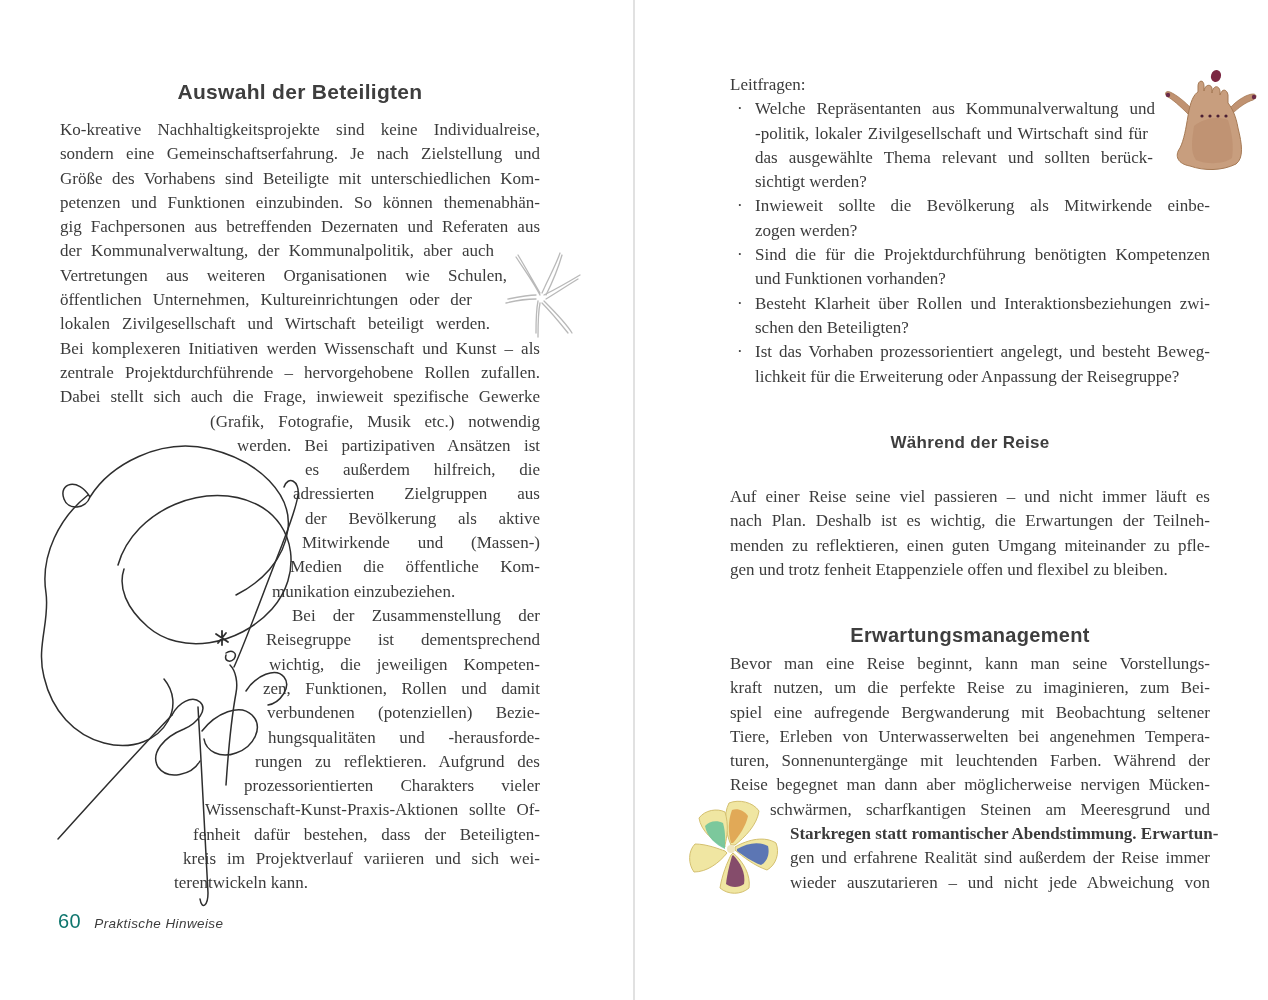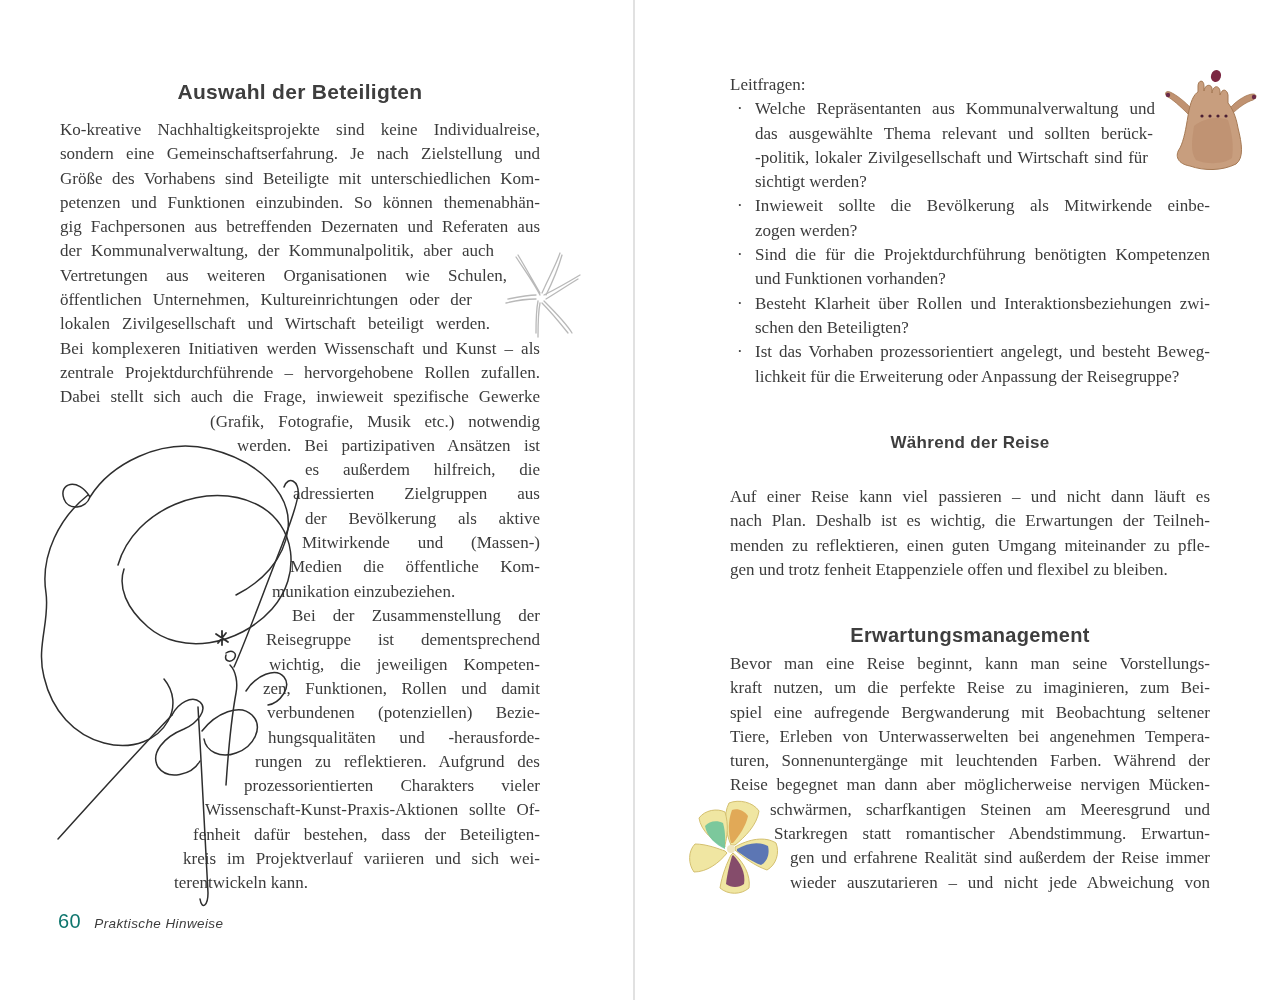--- a/index.html
+++ b/index.html
@@ -118,22 +118,22 @@
 </div>
 
 <div class="page right">
 
   <div class="serifblock" style="left:95px;top:73px;width:480px;">
     <div class="tl last">Leitfragen:</div>
     <div>
         <div class="bullet">
           <span class="dot">·</span>
           <div class="tl" style="margin-right: 55px;">Welche Repräsentanten aus Kommunalverwaltung und</div>
+          <div class="tl" style="margin-right: 62px;">-politik, lokaler Zivilgesellschaft und Wirtschaft sind für</div>
           <div class="tl" style="margin-right: 57px;">das ausgewählte Thema relevant und sollten berück-</div>
-          <div class="tl" style="margin-right: 62px;">-politik, lokaler Zivilgesellschaft und Wirtschaft sind für</div>
           <div class="tl last">sichtigt werden?</div>
         </div>
         <div class="bullet">
           <span class="dot">·</span>
           <div class="tl">Inwieweit sollte die Bevölkerung als Mitwirkende einbe-</div>
           <div class="tl last">zogen werden?</div>
         </div>
         <div class="bullet">
           <span class="dot">·</span>
           <div class="tl">Sind die für die Projektdurchführung benötigten Kompetenzen</div>
@@ -148,37 +148,37 @@
           <span class="dot">·</span>
           <div class="tl">Ist das Vorhaben prozessorientiert angelegt, und besteht Beweg-</div>
           <div class="tl last">lichkeit für die Erweiterung oder Anpassung der Reisegruppe?</div>
         </div>
       </div>
   </div>
 
   <div class="heading" style="left:95px;top:433px;width:480px;font-size:17px;">Während der Reise</div>
 
   <div class="serifblock" style="left:95px;top:485px;width:480px;">
-      <div class="tl">Auf einer Reise kann viel passieren – und nicht dann läuft es</div>
+      <div class="tl">Auf einer Reise seine viel passieren – und nicht immer läuft es</div>
       <div class="tl">nach Plan. Deshalb ist es wichtig, die Erwartungen der Teilneh-</div>
       <div class="tl">menden zu reflektieren, einen guten Umgang miteinander zu pfle-</div>
       <div class="tl last">gen und trotz fenheit Etappenziele offen und flexibel zu bleiben.</div>
     </div>
 
   <div class="heading" style="left:95px;top:624px;width:480px;font-size:20px;">Erwartungsmanagement</div>
 
   <div class="serifblock" style="left:95px;top:652px;width:480px;">
       <div class="tl">Bevor man eine Reise beginnt, kann man seine Vorstellungs-</div>
       <div class="tl">kraft nutzen, um die perfekte Reise zu imaginieren, zum Bei-</div>
       <div class="tl">spiel eine aufregende Bergwanderung mit Beobachtung seltener</div>
       <div class="tl">Tiere, Erleben von Unterwasserwelten bei angenehmen Tempera-</div>
       <div class="tl">turen, Sonnenuntergänge mit leuchtenden Farben. Während der</div>
       <div class="tl">Reise begegnet man dann aber möglicherweise nervigen Mücken-</div>
       <div class="tl" style="margin-left: 40px;">schwärmen, scharfkantigen Steinen am Meeresgrund und</div>
-      <div class="tl" style="margin-left: 44px;">Starkregen statt romantischer Abendstimmung. Erwartun-</div>
+      <div class="tl" style="margin-left: 60px; font-weight: bold;">Starkregen statt romantischer Abendstimmung. Erwartun-</div>
       <div class="tl" style="margin-left: 60px;">gen und erfahrene Realität sind außerdem der Reise immer</div>
       <div class="tl" style="margin-left: 60px;">wieder auszutarieren – und nicht jede Abweichung von</div>
     </div>
 
   <svg class="illu" style="left:525px;top:66px;" width="100" height="115" viewBox="0 0 100 115">
     <ellipse cx="56" cy="10" rx="5" ry="6" fill="#7b2742" transform="rotate(18 56 10)"></ellipse>
     <path fill="#c09271" stroke="#a57954" stroke-width="0.8" d="M28,48 C20,40 12,33 8,31 C4,29 5,24 10,26 C17,29 25,36 31,42 Z"></path>
     <path fill="#c09271" stroke="#a57954" stroke-width="0.8" d="M70,42 C78,33 88,28 93,28 C97,28 97,32 93,34 C86,36 78,42 72,48 Z"></path>
     <circle cx="8" cy="29" r="2.2" fill="#6b2a48"></circle>
     <circle cx="94" cy="31" r="2.2" fill="#6b2a48"></circle>

